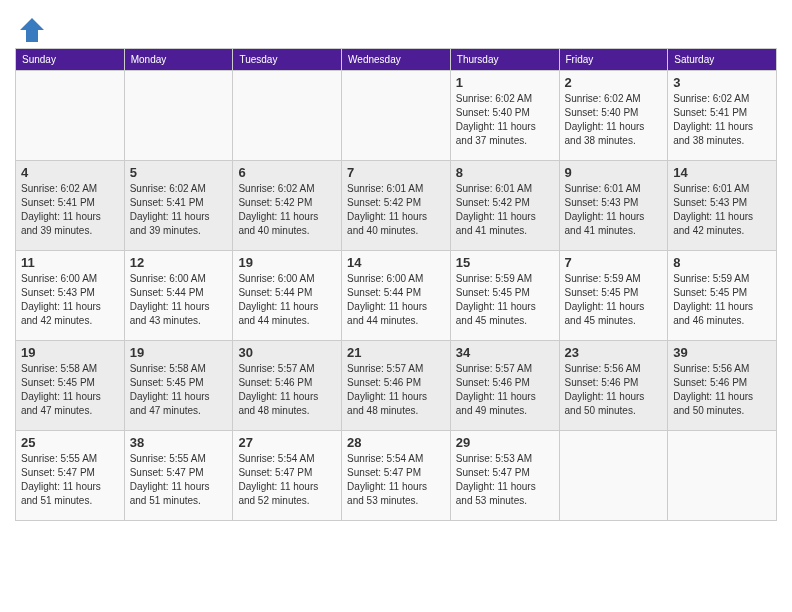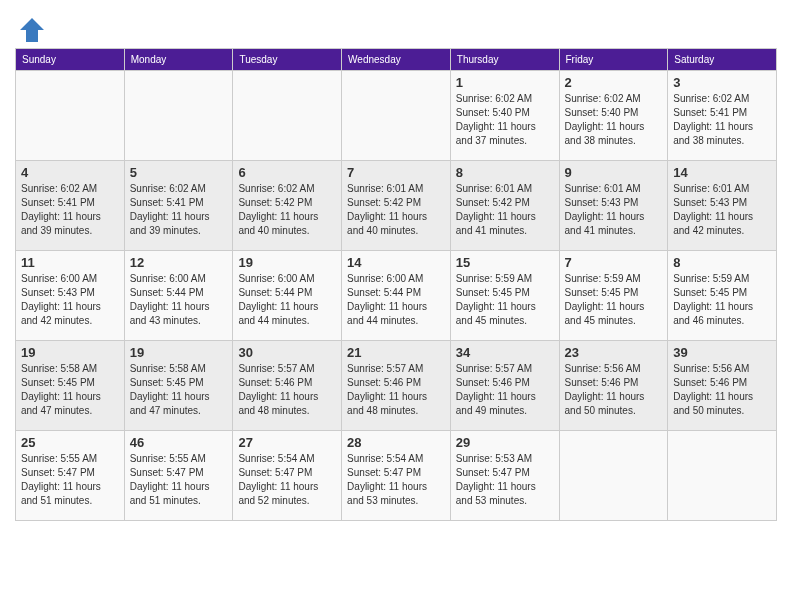--- a/index.html
+++ b/index.html
@@ -282,21 +282,21 @@
         </td>
       </tr>
       <tr>
         <td>
           <span class="day-number">25</span>
           <div class="cell-info" style="white-space: pre-line;">Sunrise: 5:55 AM
 Sunset: 5:47 PM
 Daylight: 11 hours and 51 minutes.</div>
         </td>
         <td>
-          <span class="day-number">46</span>
+          <span class="day-number">38</span>
           <div class="cell-info" style="white-space: pre-line;">Sunrise: 5:55 AM
 Sunset: 5:47 PM
 Daylight: 11 hours and 51 minutes.</div>
         </td>
         <td>
           <span class="day-number">27</span>
           <div class="cell-info" style="white-space: pre-line;">Sunrise: 5:54 AM
 Sunset: 5:47 PM
 Daylight: 11 hours and 52 minutes.</div>
         </td>

